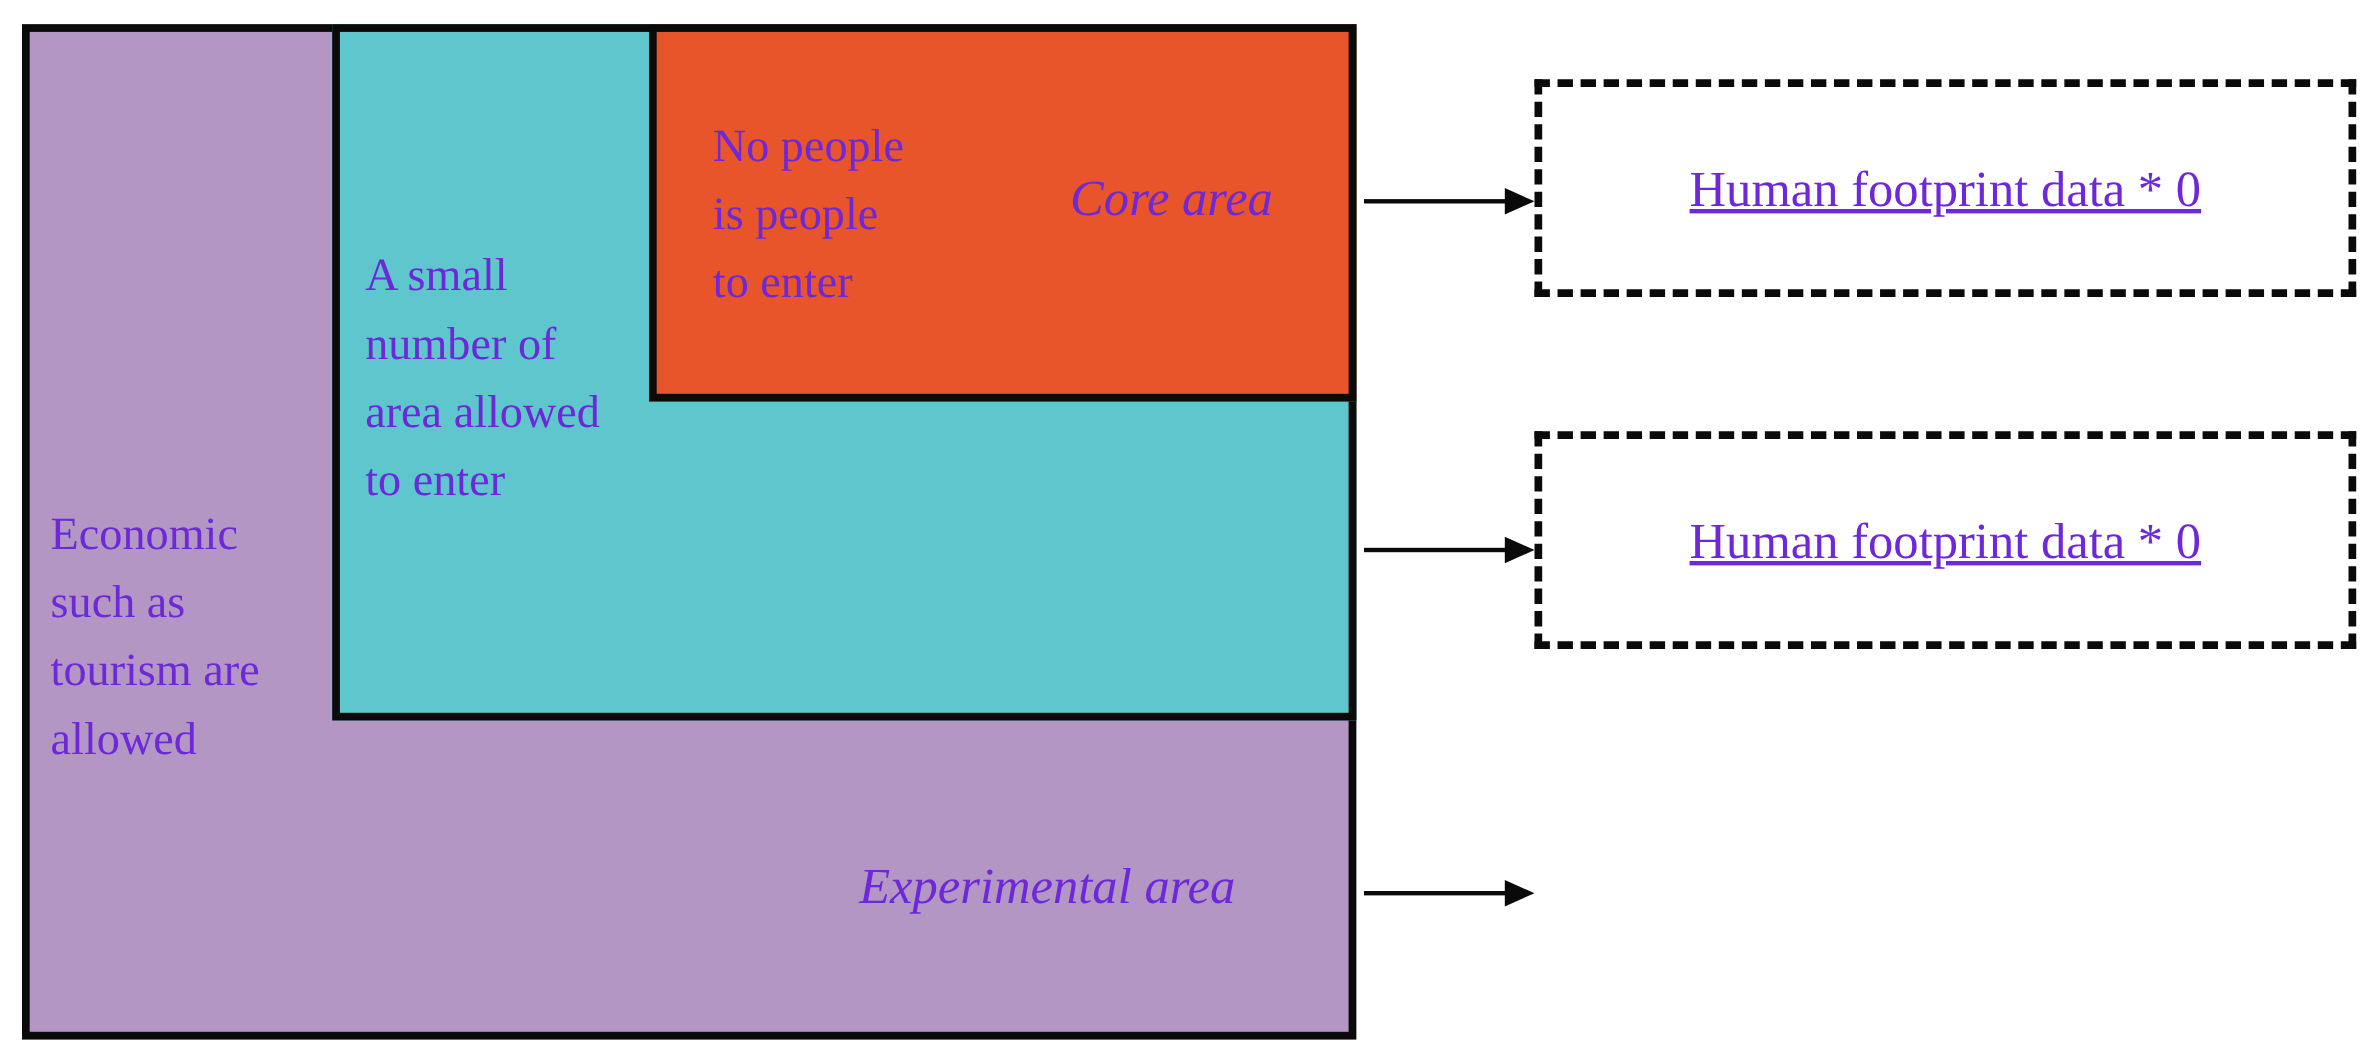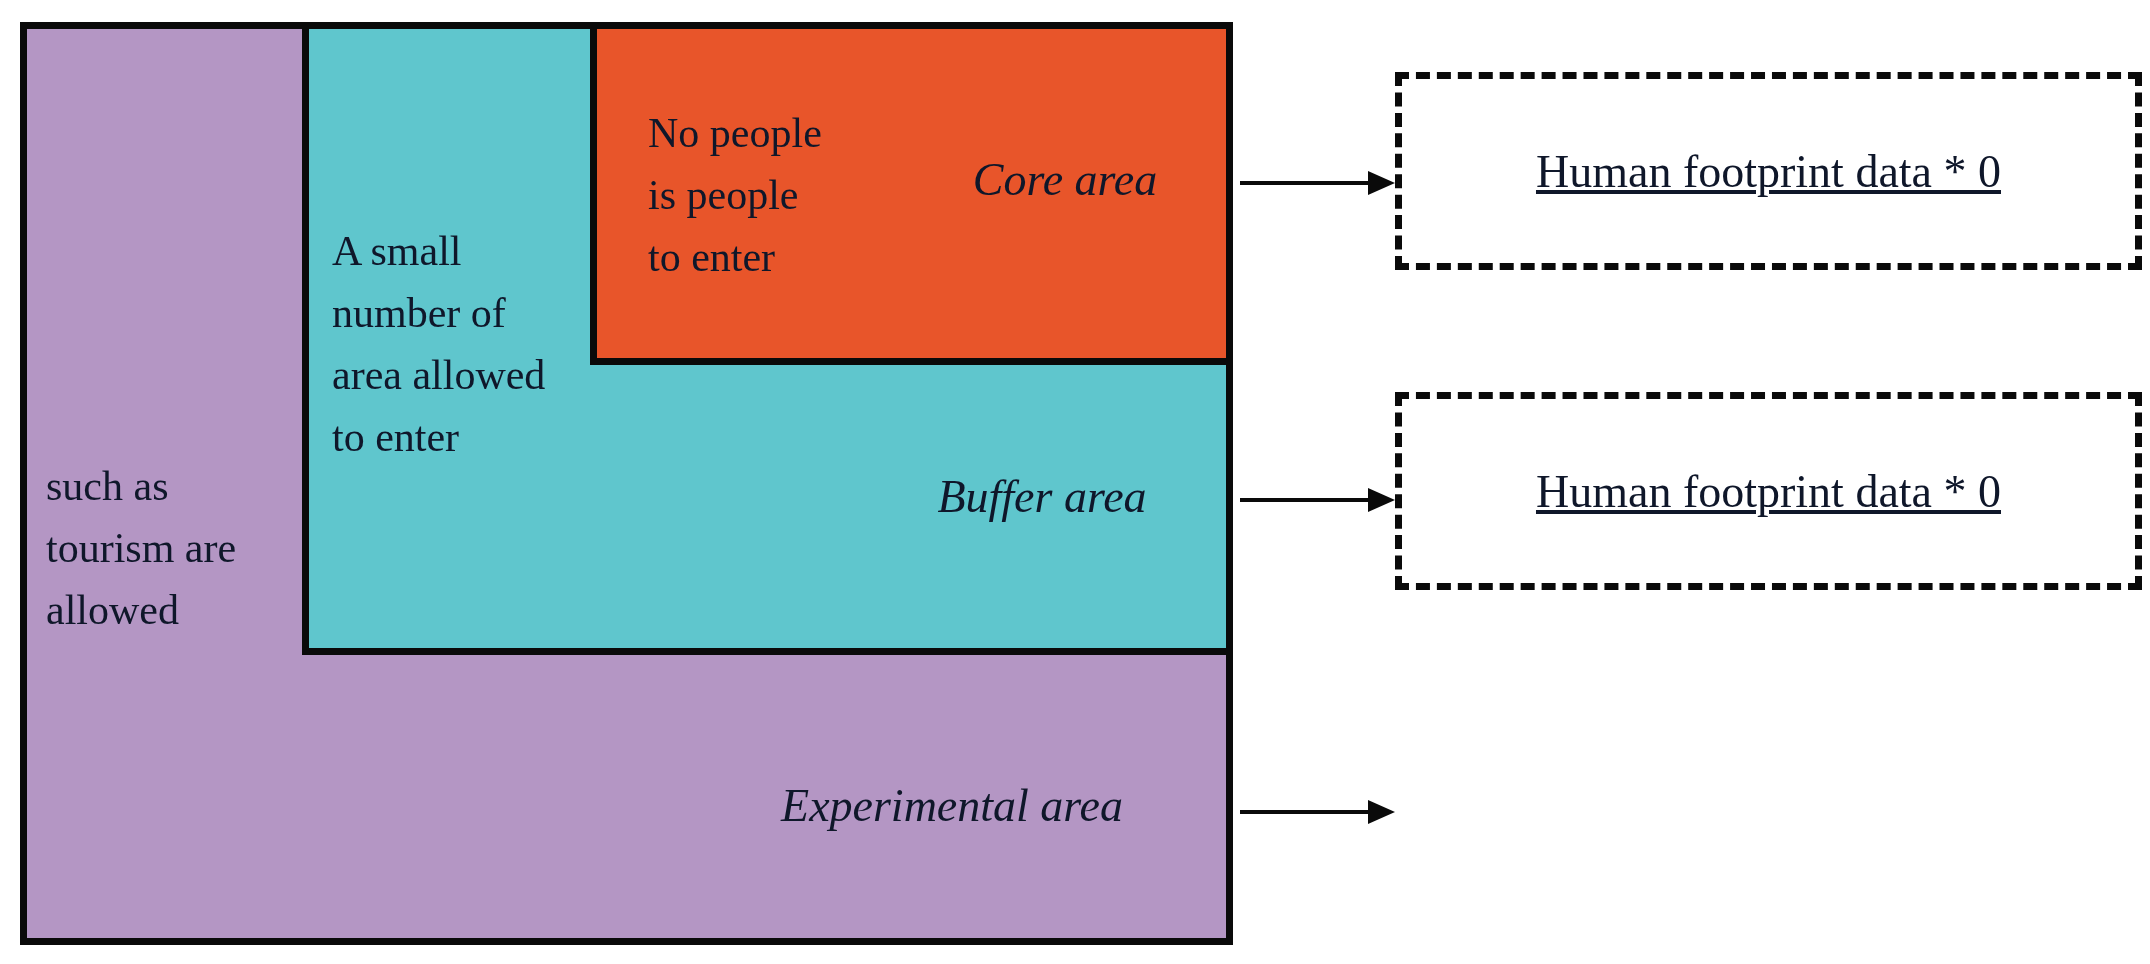--- a/index.html
+++ b/index.html
@@ -6,21 +6,21 @@
     margin: 0;
     padding: 0;
     background: #ffffff;
   }
   .canvas {
     position: relative;
     width: 2150px;
     height: 964px;
     background: #ffffff;
     font-family: "Liberation Serif", serif;
-    color: #0f172a;
+    color: #6d28d9;
     overflow: hidden;
   }
   .zone-rect {
     position: absolute;
     box-sizing: border-box;
     border: 7px solid #0a0a0a;
   }
   .rect-experimental { left: 20px;  top: 22px; width: 1213px; height: 923px; }
   .rect-buffer       { left: 302px; top: 22px; width: 931px;  height: 633px; }
   .rect-core         { left: 590px; top: 22px; width: 643px;  height: 343px; }
@@ -107,28 +107,28 @@
   </div>
 
   <div class="zone-desc desc-buffer">
     <span>A small</span>
     <span>number of</span>
     <span>area allowed</span>
     <span>to enter</span>
   </div>
 
   <div class="zone-desc desc-experimental">
+    <span>Economic</span>
     <span>such as</span>
     <span>tourism are</span>
     <span>allowed</span>
   </div>
 
   <div class="zone-label label-core">Core area</div>
 
-  <div class="zone-label label-buffer">Buffer area</div>
 
   <div class="zone-label label-experimental">Experimental area</div>
 
   <div class="arrow-line arrow1-line"></div>
   <div class="arrow-head arrow1-head"></div>
 
   <div class="arrow-line arrow2-line"></div>
   <div class="arrow-head arrow2-head"></div>
 
   <div class="arrow-line arrow3-line"></div>

